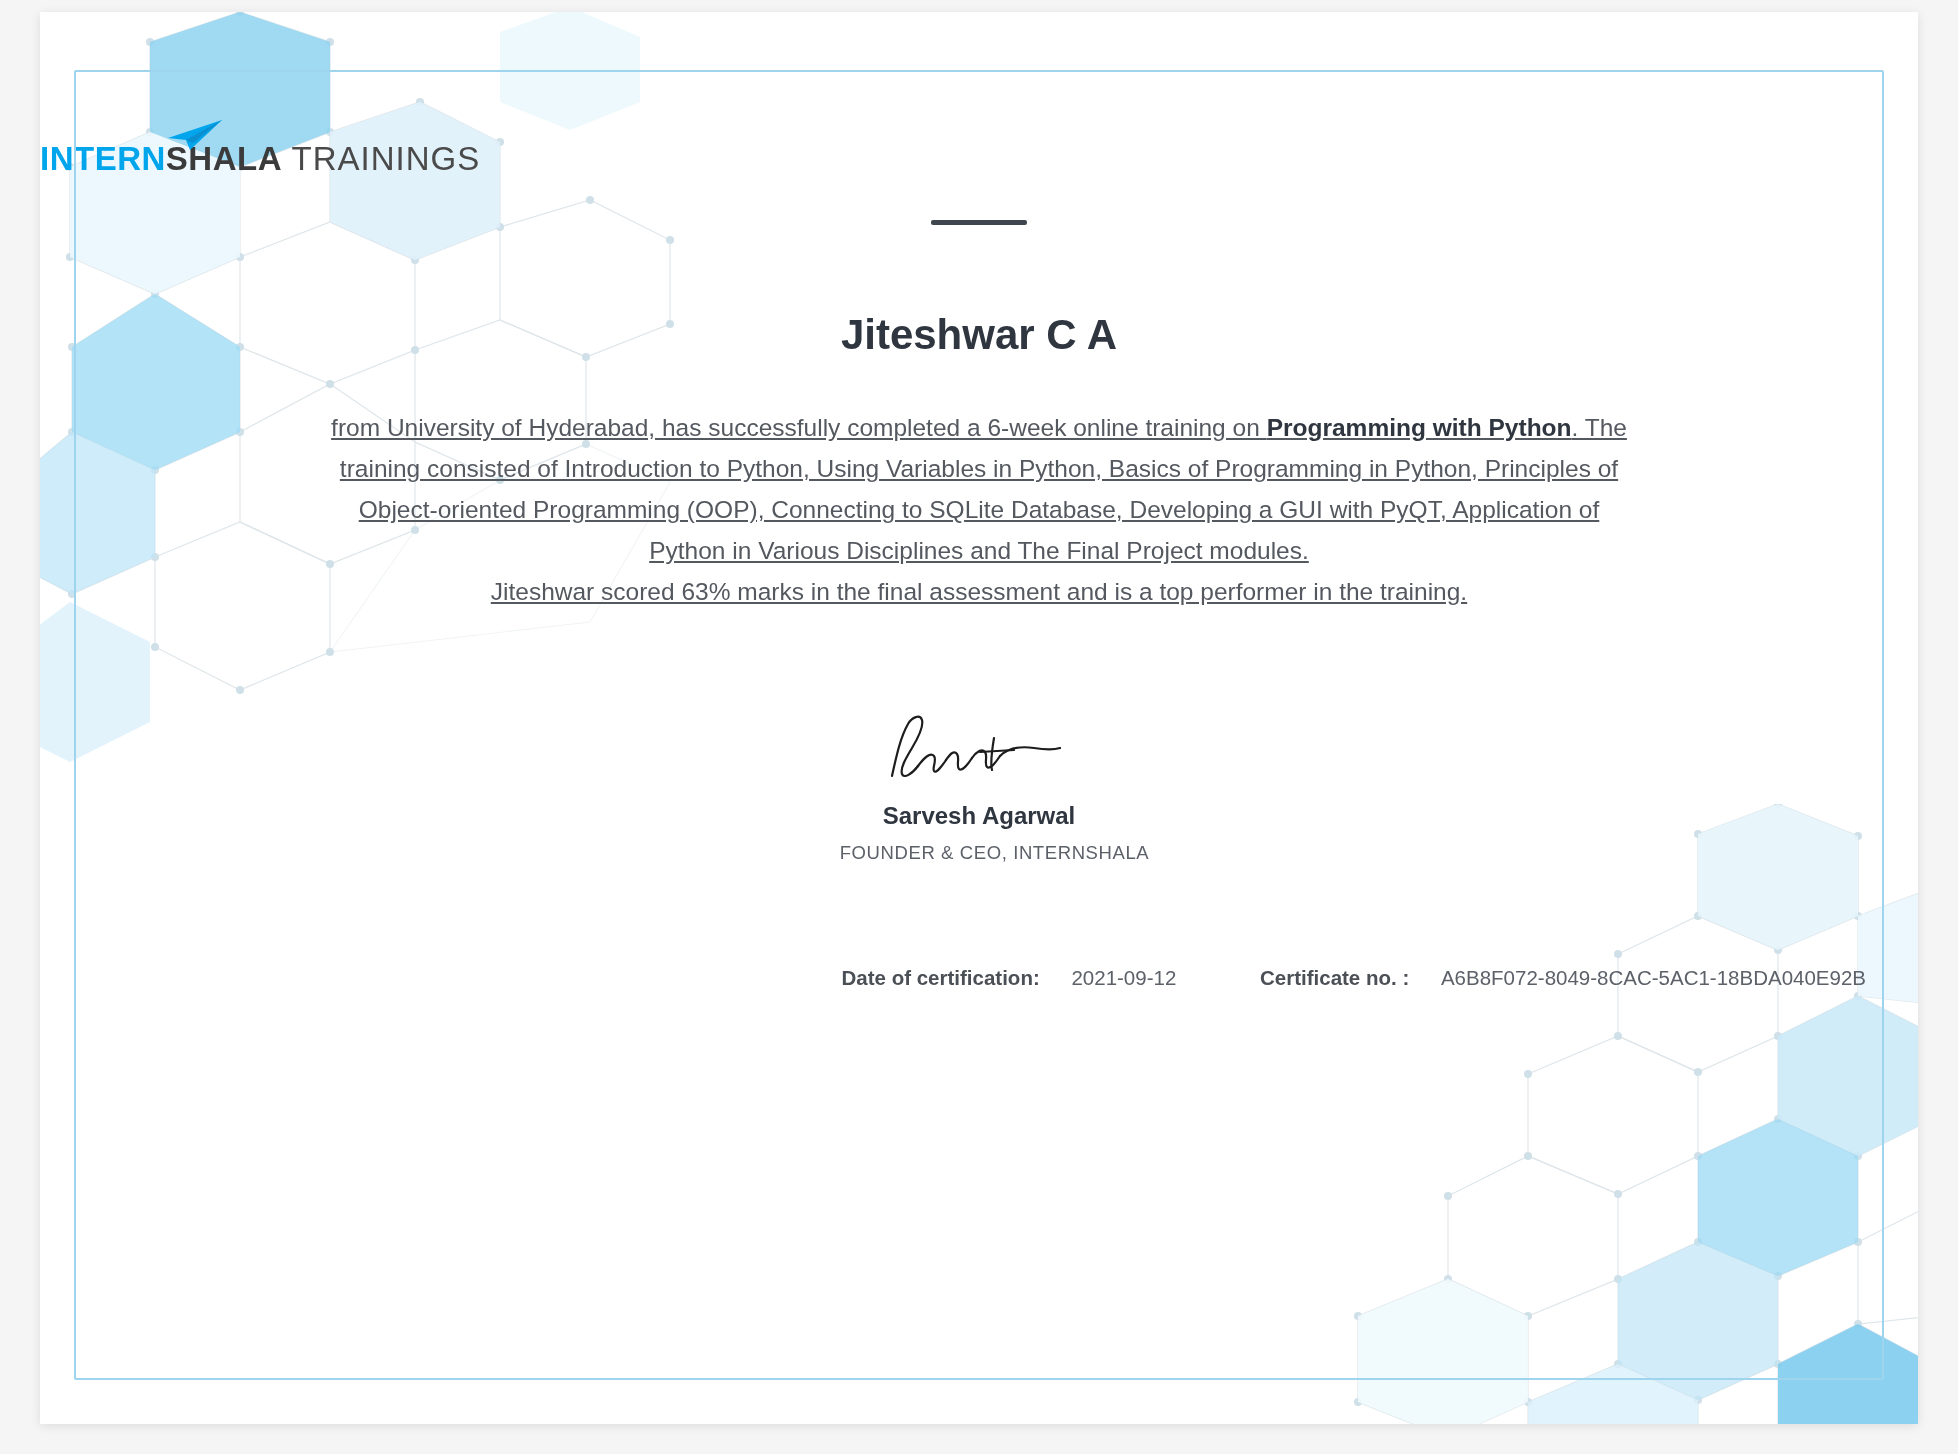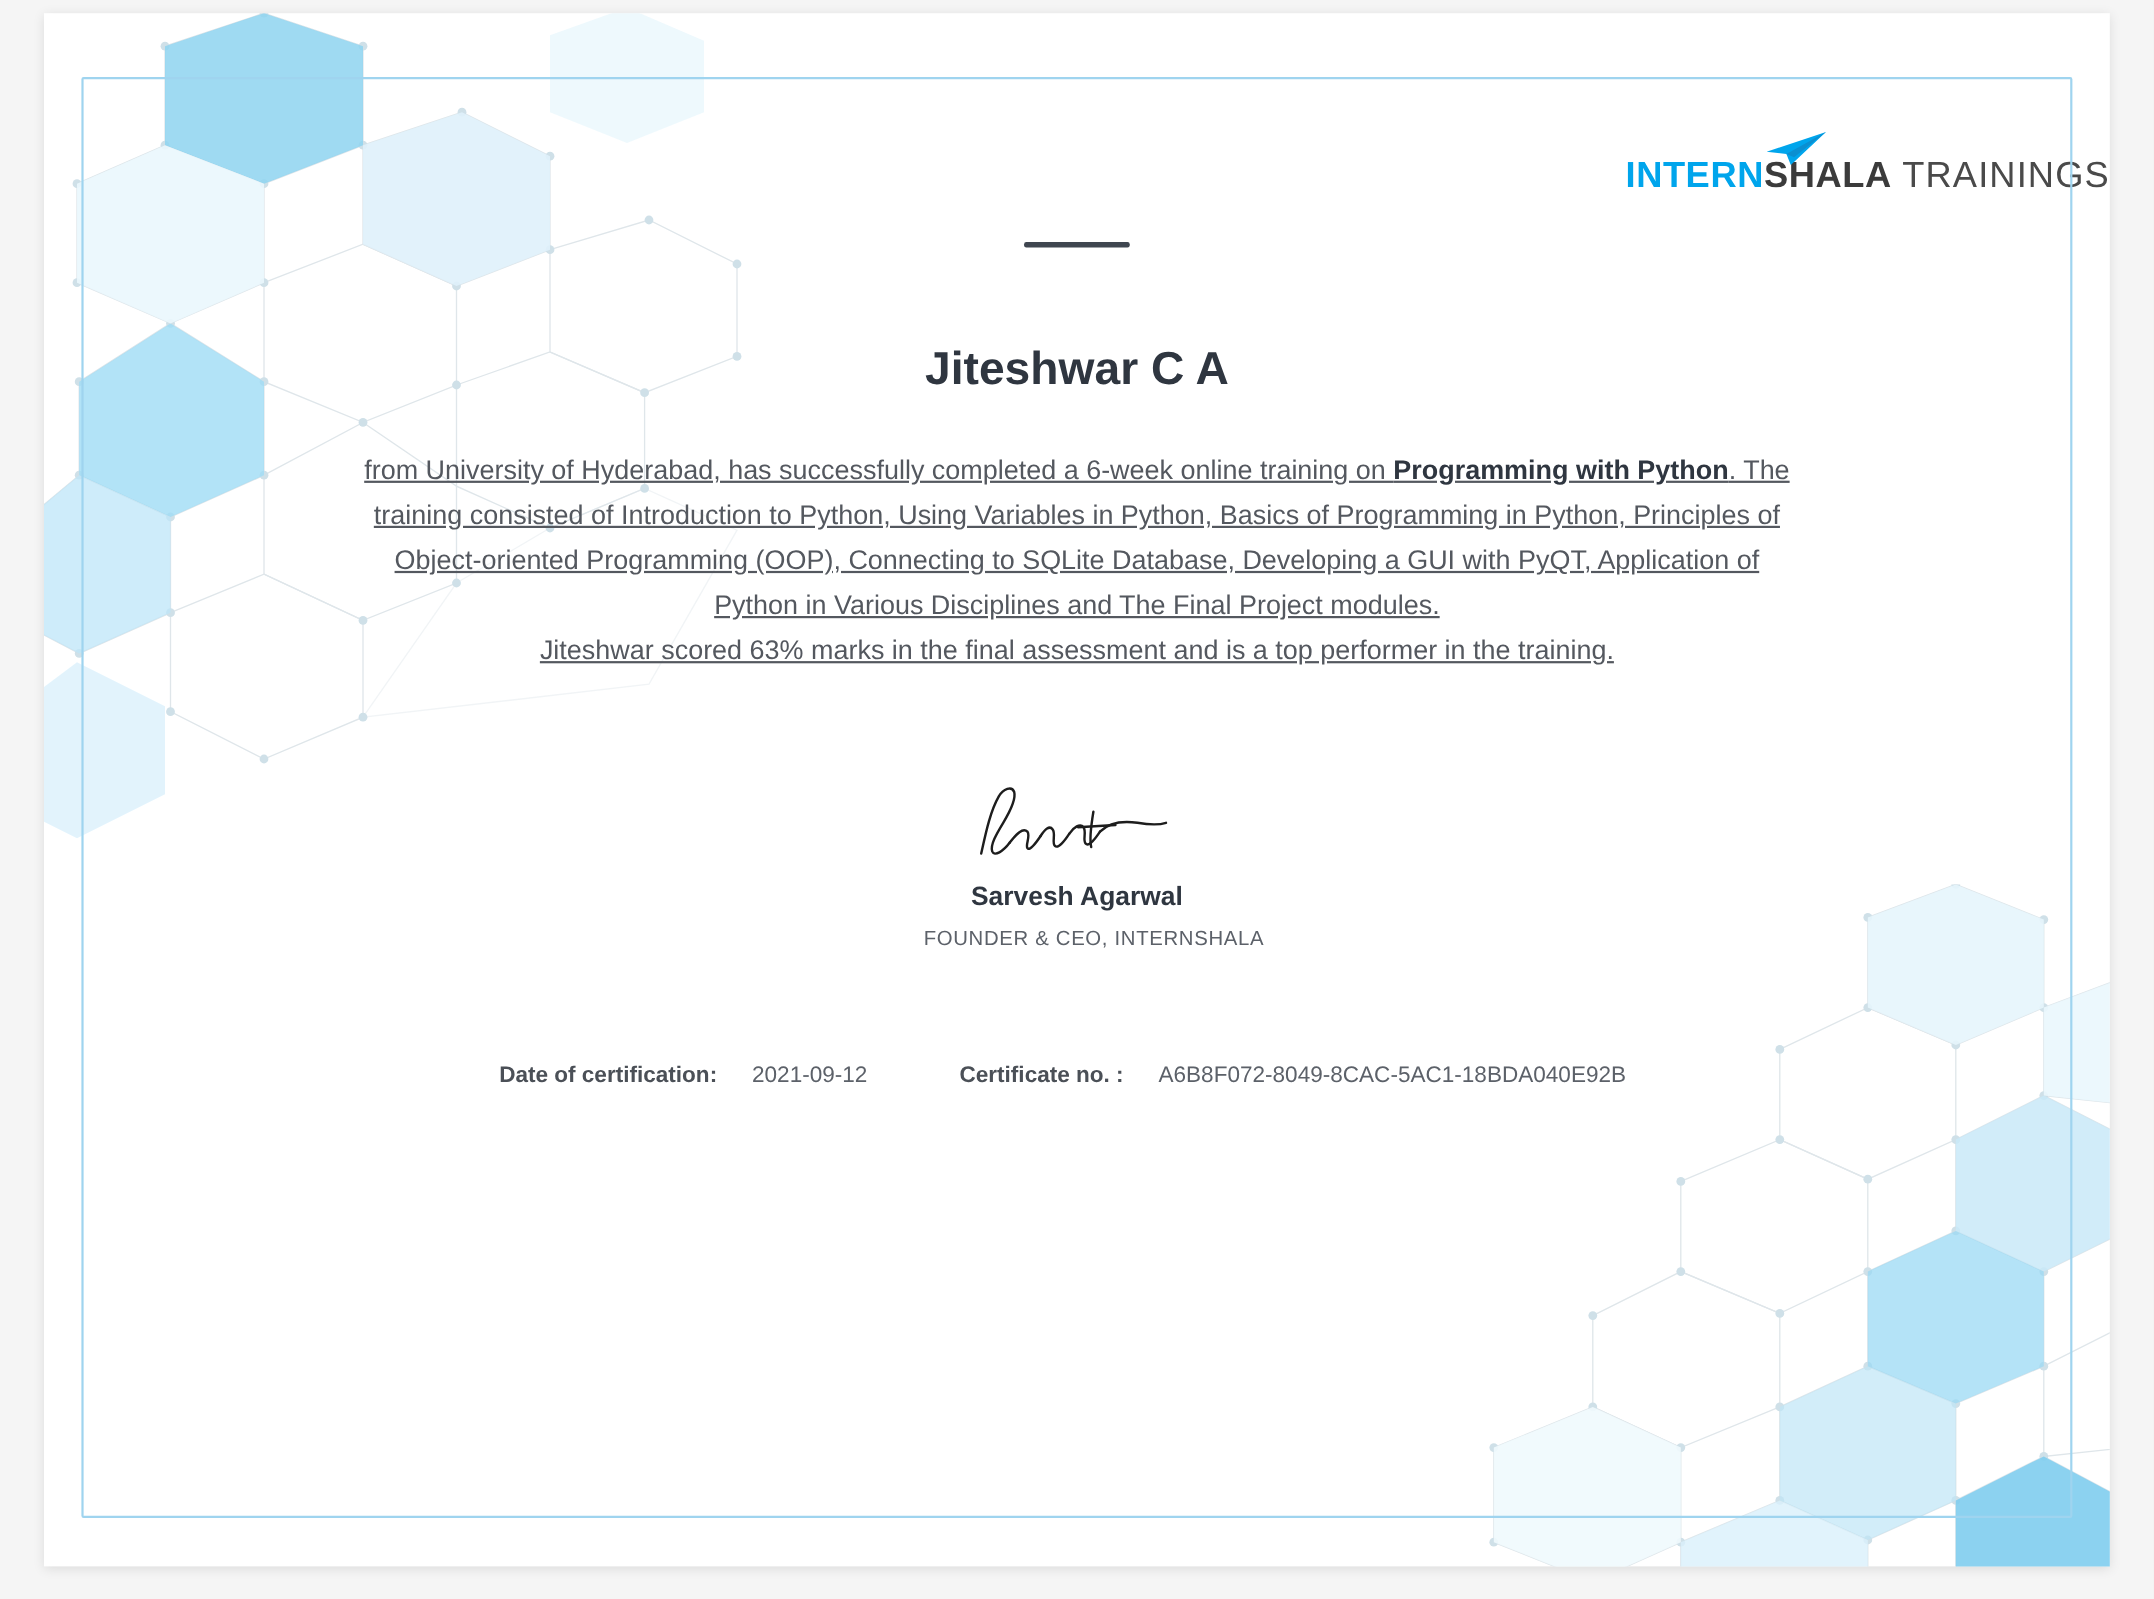--- a/index.html
+++ b/index.html
@@ -51,21 +51,21 @@
     position: relative;
     z-index: 4;
     text-align: center;
     padding-top: 120px;
   }
 
   
   .logo-wrap {
     display: flex;
     align-items: center;
-    justify-content: flex-end;
+    justify-content: flex-start;
     gap: 0px;
     height: 54px;
     position: relative;
   }
   .logo-text {
     font-size: 33px;
     letter-spacing: 0.5px;
     font-weight: 700;
     color: #4a4a4a;
     position: relative;
@@ -135,20 +135,21 @@
     font-size: 18.5px;
     letter-spacing: 0.6px;
     color: #5c6169;
     padding-left: 31px;
   }
 
   .meta {
     margin-top: 102px;
     font-size: 20.5px;
     color: #5c6169;
+    text-align: right;
   }
   .meta-row1 span { margin: 0 26px; }
   .meta-row2 { margin-top: 34px; }
   .meta b { color: #4b5057; font-weight: 700; }
 </style>
 </head>
 <body>
 
 <div id="page">
   <div class="sheet">

